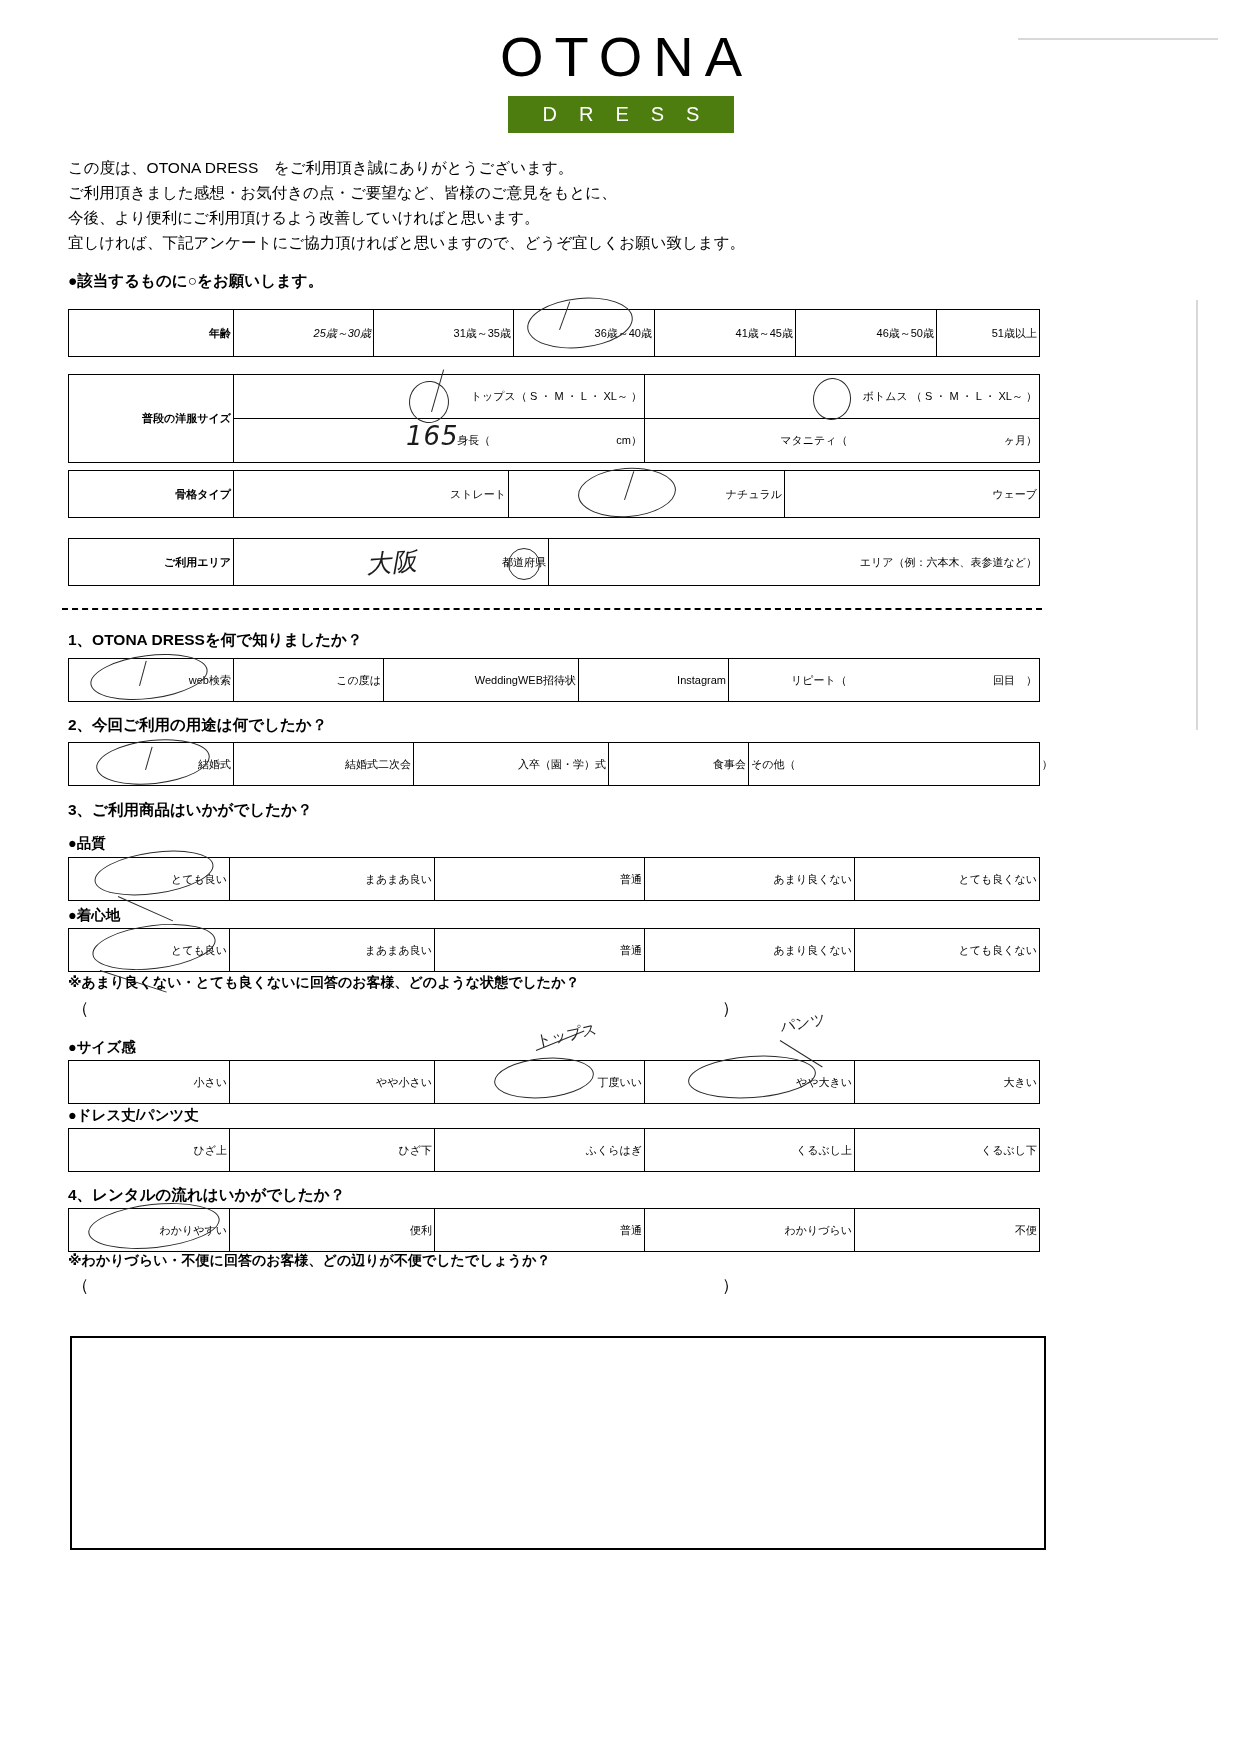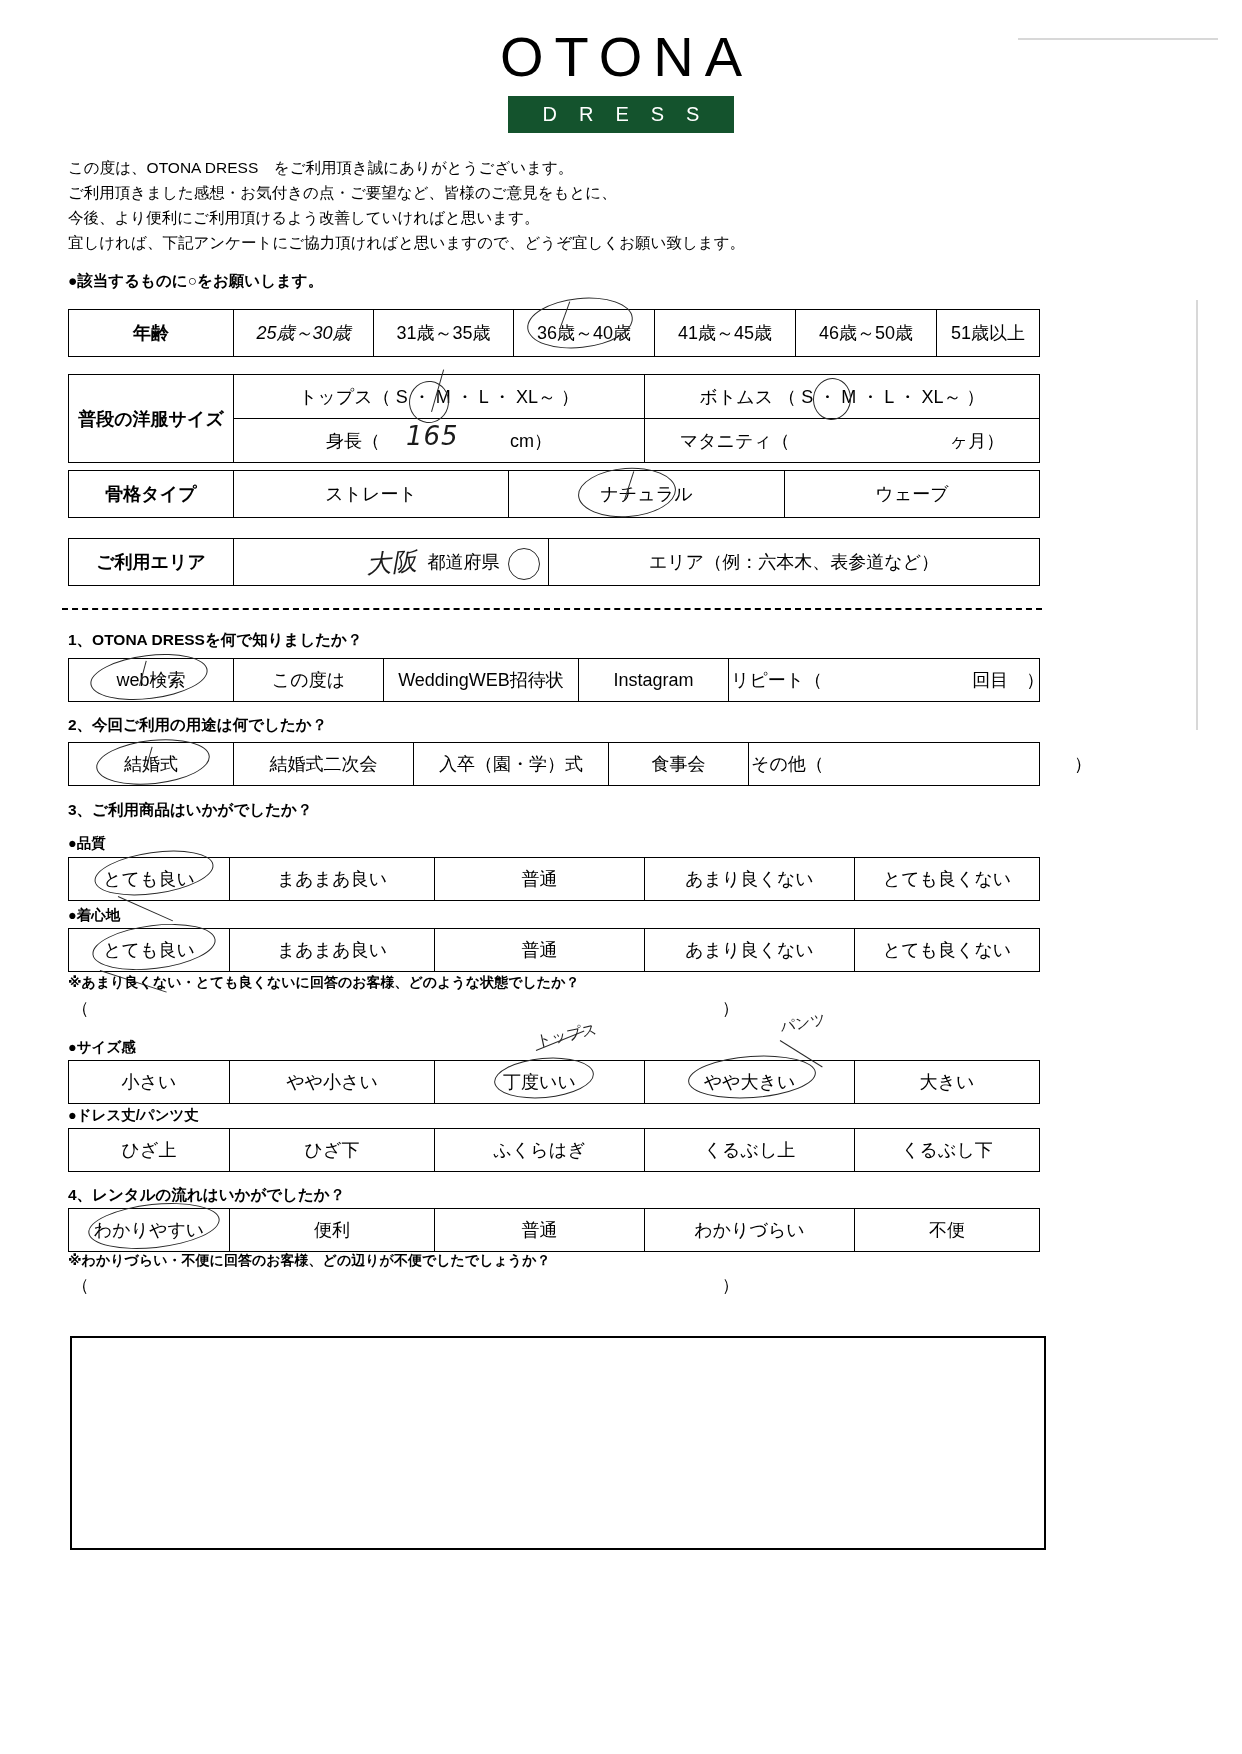--- a/index.html
+++ b/index.html
@@ -32,21 +32,21 @@
   .logo-main {
     font-size: 56px;
     letter-spacing: 11px;
     font-weight: 400;
     line-height: 1.05;
     font-family: "Liberation Sans", "DejaVu Sans", sans-serif;
     padding-left: 11px;
   }
   .logo-bar {
     display: inline-block;
-    background: #14532d;
+    background: #4d7c0f;
     color: #fff;
     font-size: 20px;
     letter-spacing: 22px;
     padding: 7px 10px 7px 32px;
     margin-top: 9px;
     width: 184px;
     text-align: center;
     box-sizing: content-box;
   }
   
@@ -85,23 +85,23 @@
   }
 
   
   table.grid {
     position: absolute;
     border-collapse: collapse;
     table-layout: fixed;
   }
   table.grid td {
     border: 1.6px solid #000;
-    text-align: center;
+    text-align: right;
     vertical-align: middle;
-    font-size: 18px;
+    font-size: 11px;
     padding: 0 2px;
     position: relative;
     white-space: nowrap;
   }
   td.lbl {
     font-weight: bold;
     font-size: 15px;
   }
   td.leftpad { text-align: left; padding-left: 10px; }
 

